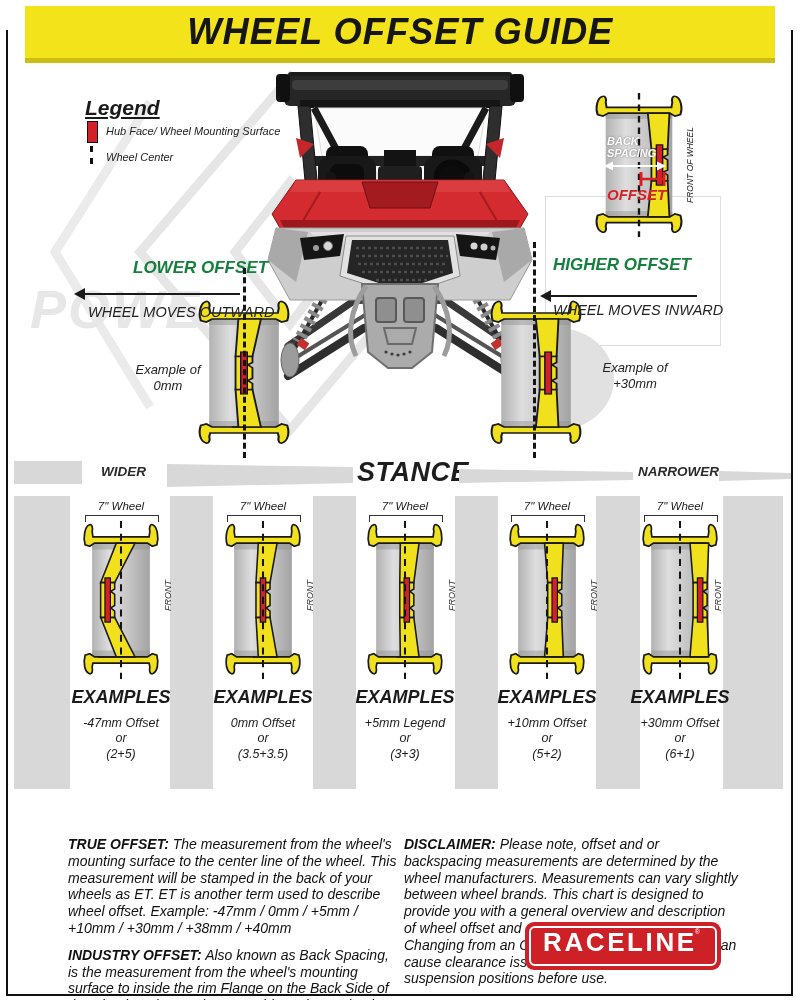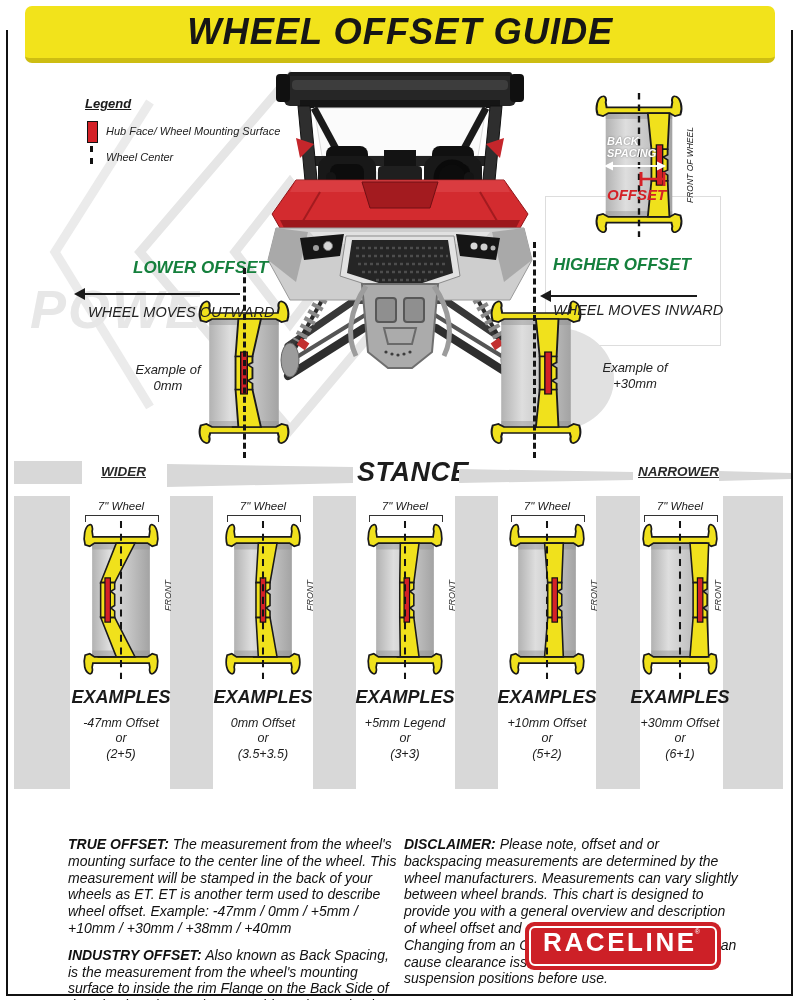--- a/index.html
+++ b/index.html
@@ -1,30 +1,30 @@
 <!DOCTYPE html>
 <html><head>
 <meta charset="utf-8">
 <style>
   html,body{margin:0;padding:0;background:#fff;}
   #page{position:relative;width:800px;height:1000px;background:#fff;overflow:hidden;
         font-family:"Liberation Sans",sans-serif;color:#1a1a1a;}
   .abs{position:absolute;}
   .it{font-style:italic;}
   
-  .banner{left:25px;top:6px;width:750px;height:52px;background:#f2e31b;border-radius:7px;
+  .banner{left:25px;top:6px;width:750px;height:52px;background:#f2e31b;border-radius:0;
           border-bottom:5px solid #cdbd12;display:flex;align-items:center;justify-content:center;}
   .banner h1{margin:0;font-size:37px;font-weight:800;font-style:italic;letter-spacing:1px;color:#161616;
              transform:scaleX(.98);}
   
   .frame-l{left:6px;top:30px;width:2px;height:966px;background:#111;}
   .frame-r{left:791px;top:30px;width:2px;height:966px;background:#111;}
   .frame-b{left:6px;top:994px;width:787px;height:2px;background:#111;}
   
-  .legend-title{left:85px;top:96px;font-size:13px;font-weight:700;font-style:italic;text-decoration:underline;text-align:right;}
+  .legend-title{left:85px;top:96px;font-size:21px;font-weight:700;font-style:italic;text-decoration:underline;text-align:right;}
   .legend-swatch-red{left:87px;top:121px;width:9px;height:20px;background:#d42127;border:1.5px solid #111;}
   .legend-label{font-size:11px;font-style:italic;color:#222;}
   .legend-swatch-dash{left:90px;top:146px;width:0;height:18px;border-left:3px dashed #111;}
   
   .wm-text{left:30px;top:278px;width:170px;overflow:hidden;white-space:nowrap;font-size:54px;font-weight:800;
            font-style:italic;color:#e7e7e7;letter-spacing:2px;z-index:0;}
   
   .dir-title{font-size:17px;font-weight:800;font-style:italic;color:#15803d;}
   .dir-sub{font-size:14.5px;font-style:italic;color:#222;margin-top:28px;}
   .arrow-line{height:2px;background:#1a1a1a;}
@@ -32,21 +32,21 @@
                    border-right:11px solid #1a1a1a;}
   .vdash{width:0;border-left:3px dashed #151515;}
   .callout{font-size:13px;font-style:italic;color:#222;text-align:center;line-height:1.25;}
   .faint-box{border:1px solid #ddd;background:#fff;}
   
   .bs-label{font-size:11px;font-weight:800;font-style:italic;color:#fff;line-height:1.05;text-shadow:0 0 2px #777;}
   .offset-label{font-size:15px;font-weight:800;font-style:italic;color:#d42127;}
   .front-of-wheel{font-size:8.5px;font-style:italic;color:#222;transform:rotate(-90deg);transform-origin:center;white-space:nowrap;}
   
   .stance-block{background:#d8d8d8;}
-  .stance-side{font-size:13.5px;font-weight:800;font-style:italic;color:#2a2a2a;text-decoration:underline;}
+  .stance-side{font-size:13.5px;font-weight:800;font-style:italic;color:#2a2a2a;}
   .stance-title{font-size:27px;font-weight:800;font-style:italic;color:#1d1d1d;letter-spacing:.5px;}
   .col{background:#d8d8d8;top:496px;height:293px;}
   
   .size-label{font-size:11.5px;font-style:italic;color:#191919;text-align:center;width:100px;}
   .bracket{height:6px;border-top:1.5px solid #333;border-left:1.5px solid #333;border-right:1.5px solid #333;}
   .front-label{font-size:9px;font-style:italic;color:#333;transform:rotate(-90deg);transform-origin:center;}
   .examples{font-size:18px;font-weight:700;font-style:italic;text-align:center;width:110px;}
   .offset-lines{font-size:12.5px;font-style:italic;text-align:center;width:110px;line-height:1.22;color:#1d1d1d;}
   
   .footnote{font-size:12px;font-style:italic;color:#111;}

